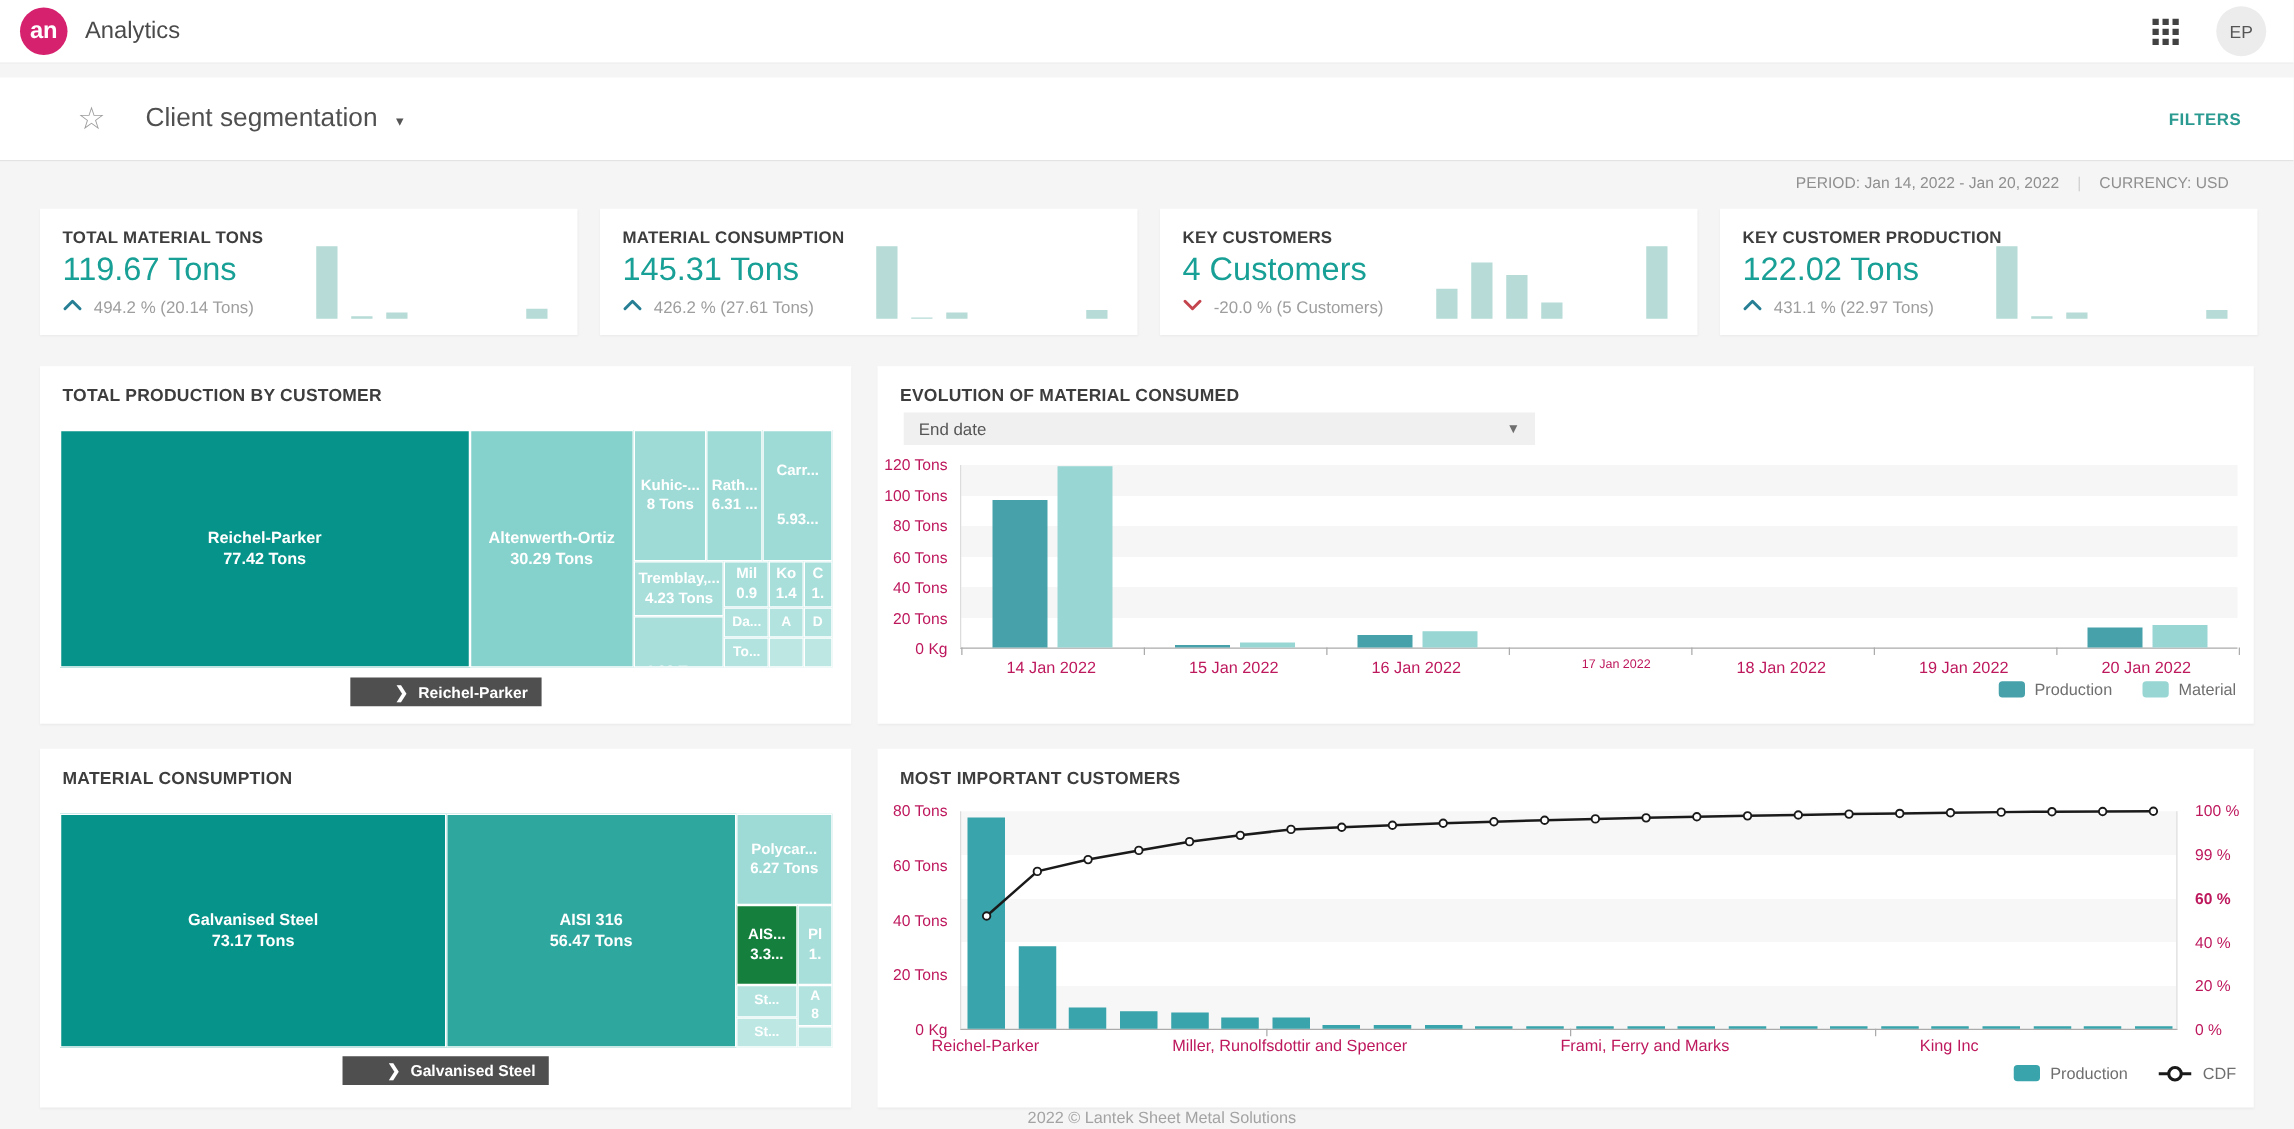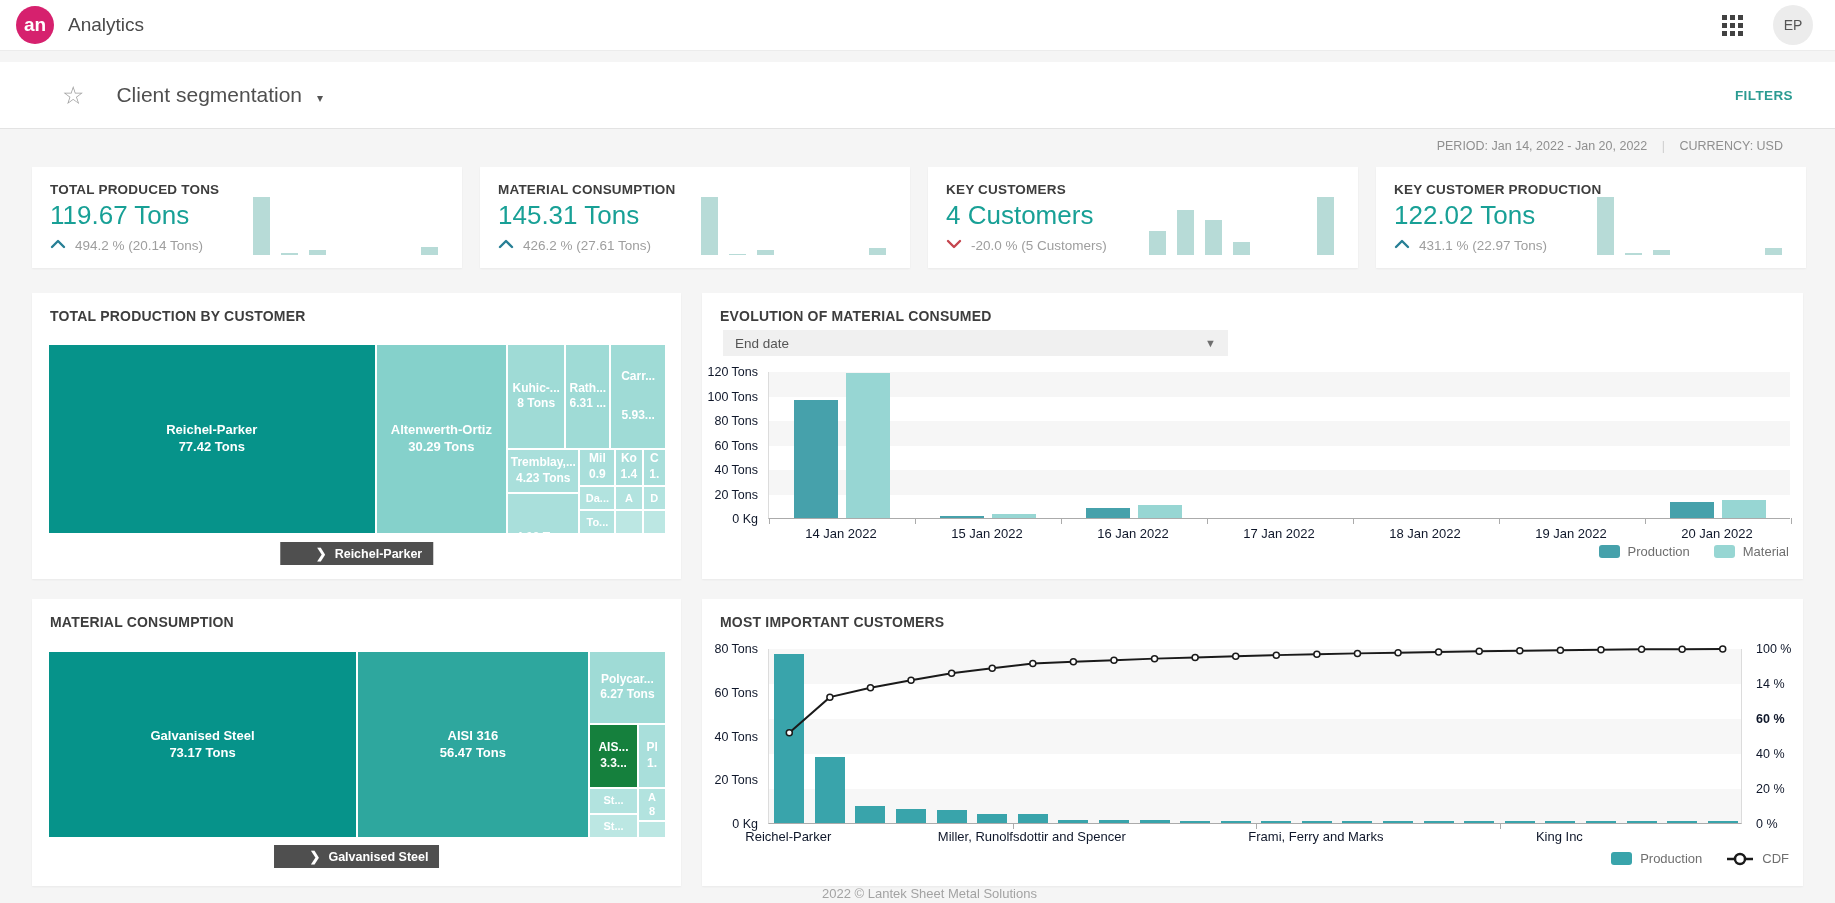--- a/index.html
+++ b/index.html
@@ -51,21 +51,21 @@
   .tag .chev { margin-right:8px; font-size:13px; }
 
   
   .dropdown { position:absolute; left:21px; top:37px; width:505px; height:26px; background:#f0f0f0;
               display:flex; align-items:center; padding:0 12px; font-size:13.5px; color:#555; cursor:pointer; }
   .dropdown .dd-caret { margin-left:auto; color:#6f6f6f; font-size:11px; }
   .evo-plot { position:absolute; left:66px; top:79px; width:1022px; height:147px;
               background:repeating-linear-gradient(to bottom,#f6f6f6 0 24.5px,#ffffff 24.5px 49px);
               border-left:1px solid #dcdcdc; border-bottom:1px solid #ababab; }
   .evo-yaxis { position:absolute; left:0; top:79px; width:62px; height:147px; }
-  .axis-lbl { position:absolute; font-size:12.5px; color:#0f172a; white-space:nowrap; }
+  .axis-lbl { position:absolute; font-size:12.5px; color:#be185d; white-space:nowrap; }
   .evo-xlabels { position:absolute; left:66px; top:233px; width:1022px; height:18px; }
   .xtick { position:absolute; bottom:-6px; height:6px; border-left:1px solid #ababab; }
   .bar { position:absolute; bottom:0; }
 
   
   .par-plot { position:absolute; left:66px; top:50px; width:974px; height:175px;
               background:repeating-linear-gradient(to bottom,#f7f7f7 0 35px,#ffffff 35px 70px);
               border-left:1px solid #dcdcdc; border-right:1px solid #dcdcdc; border-bottom:1px solid #ababab; }
   .par-yaxis { position:absolute; left:0; top:50px; width:62px; height:175px; }
   .par-y2axis { position:absolute; left:1046px; top:50px; width:55px; height:175px; }
@@ -116,21 +116,21 @@
 
   <div class="meta-row">
     <span>PERIOD:</span>
     <span>Jan 14, 2022 - Jan 20, 2022</span>
     <span class="sep">|</span>
     <span>CURRENCY:</span>
     <span>USD</span>
   </div>
 
   <div class="card kpi" style="left:32px">
-    <div class="kpi-title">TOTAL PRODUCED TONS</div>
+    <div class="kpi-title">TOTAL MATERIAL TONS</div>
     <div class="kpi-value">119.67 Tons</div>
     <div class="kpi-delta">
       <span class="kpi-arrow"><svg width="16" height="12">
             <path d="M2 9 L8 3 L14 9" fill="none" stroke="#277f95" stroke-width="2.4" stroke-linecap="round" stroke-linejoin="round"></path>
           </svg></span>
       <span>494.2 % (20.14 Tons)</span>
     </div>
     <div class="kpi-spark">
         <i style="height: 58px; background: rgb(183, 219, 215);"></i>
         <i style="height: 1.74px; background: rgb(183, 219, 215);"></i>
@@ -293,21 +293,21 @@
         <div class="xtick" style="left: 438px;"></div>
         <div class="xtick" style="left: 584px;"></div>
         <div class="xtick" style="left: 730px;"></div>
         <div class="xtick" style="left: 876px;"></div>
         <div class="xtick" style="left: 1022px;"></div>
       </div>
     <div class="evo-xlabels" id="evo-xlabels">
         <span class="axis-lbl" style="left: 73px; top: 0px; transform: translateX(-50%); font-size: 13px;">14 Jan 2022</span>
         <span class="axis-lbl" style="left: 219px; top: 0px; transform: translateX(-50%); font-size: 13px;">15 Jan 2022</span>
         <span class="axis-lbl" style="left: 365px; top: 0px; transform: translateX(-50%); font-size: 13px;">16 Jan 2022</span>
-        <span class="axis-lbl" style="left: 511px; top: 0px; transform: translateX(-50%); font-size: 13px;">17 Jan 2022</span>
+        <span class="axis-lbl" style="left: 525px; top: 0px; transform: translateX(-50%); font-size: 10px;">17 Jan 2022</span>
         <span class="axis-lbl" style="left: 657px; top: 0px; transform: translateX(-50%); font-size: 13px;">18 Jan 2022</span>
         <span class="axis-lbl" style="left: 803px; top: 0px; transform: translateX(-50%); font-size: 13px;">19 Jan 2022</span>
         <span class="axis-lbl" style="left: 949px; top: 0px; transform: translateX(-50%); font-size: 13px;">20 Jan 2022</span>
       </div>
     <div class="legend" id="evo-legend" style="top:251px;">
       <span class="item">
         <span class="sw" id="sw-prod" style="background: rgb(70, 161, 171);"></span>
         <span>Production</span>
       </span>
       <span class="item">
@@ -421,21 +421,21 @@
           <circle cx="872.5416666666667" cy="0.3499999999999943" r="3" fill="#fff" stroke="#1a1a1a" stroke-width="1.5"></circle>
           <circle cx="913.125" cy="0.17499999999998295" r="3" fill="#fff" stroke="#1a1a1a" stroke-width="1.5"></circle>
           <circle cx="953.7083333333334" cy="0" r="3" fill="#fff" stroke="#1a1a1a" stroke-width="1.5"></circle>
         </svg>
       </div>
     <div class="par-y2axis" id="par-y2axis">
         <span class="axis-lbl" style="left: 8px; top: 168px;">0 %</span>
         <span class="axis-lbl" style="left: 8px; top: 133px;">20 %</span>
         <span class="axis-lbl" style="left: 8px; top: 98px;">40 %</span>
         <span class="axis-lbl" style="left: 8px; top: 63px; font-weight: bold;">60 %</span>
-        <span class="axis-lbl" style="left: 8px; top: 28px;">14 %</span>
+        <span class="axis-lbl" style="left: 8px; top: 28px;">99 %</span>
         <span class="axis-lbl" style="left: 8px; top: -7px;">100 %</span>
       </div>
     <div class="par-xlabels" id="par-xlabels">
         <span class="axis-lbl" style="left: 20.2917px; top: 0px; transform: translateX(-50%); font-size: 13px; white-space: nowrap;">Reichel-Parker</span>
         <span class="axis-lbl" style="left: 263.792px; top: 0px; transform: translateX(-50%); font-size: 13px; white-space: nowrap;">Miller, Runolfsdottir and Spencer</span>
         <span class="axis-lbl" style="left: 547.875px; top: 0px; transform: translateX(-50%); font-size: 13px; white-space: nowrap;">Frami, Ferry and Marks</span>
         <span class="axis-lbl" style="left: 791.375px; top: 0px; transform: translateX(-50%); font-size: 13px; white-space: nowrap;">King Inc</span>
       </div>
     <div class="legend" id="par-legend" style="top:252px;">
       <span class="item">

